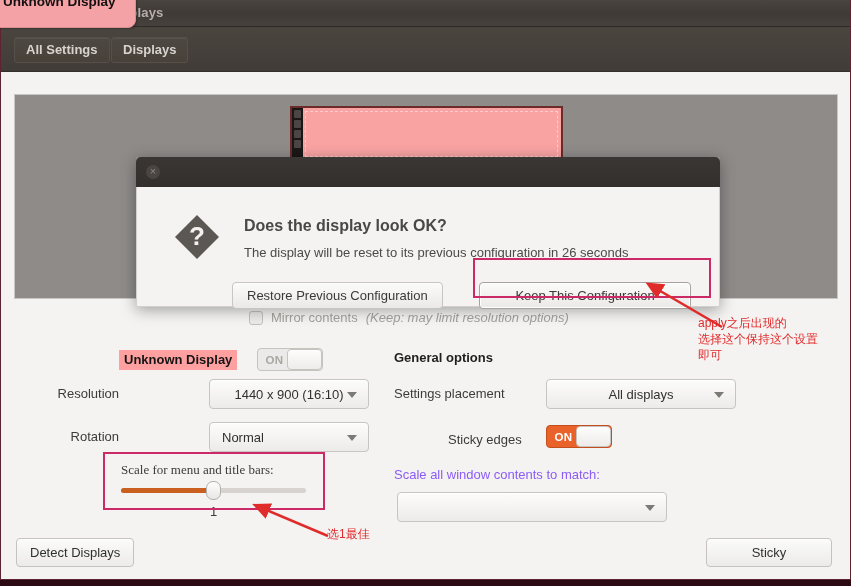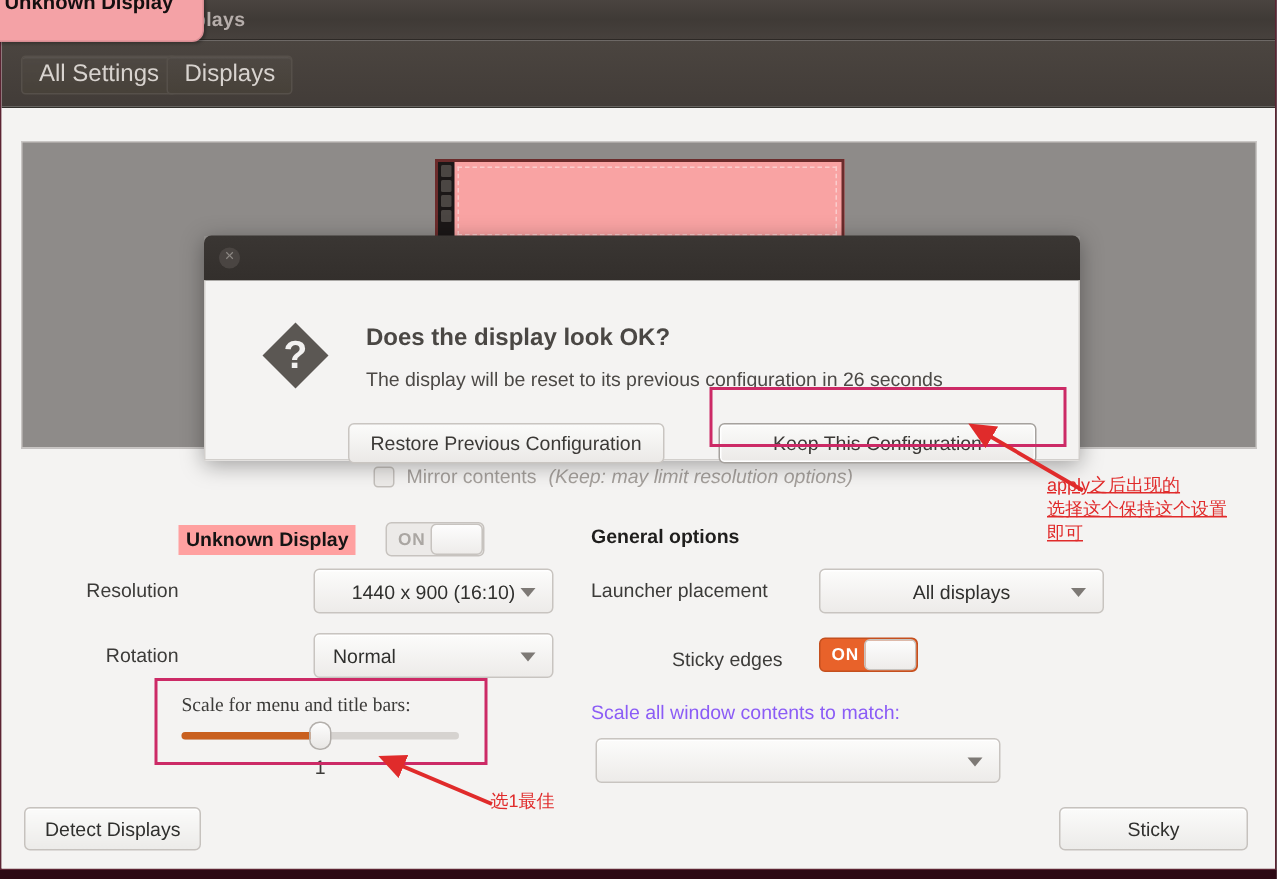--- a/index.html
+++ b/index.html
@@ -59,28 +59,29 @@
     width: 851px; height: 45px;
     background: linear-gradient(to bottom, #4b4540 0%, #423c38 100%);
     border-bottom: 1px solid #32302c;
   }
   .tb-btn {
     position: absolute;
     top: 10px;
     height: 26px;
     padding: 0 11px;
     line-height: 24px;
-    font-size: 16px;
+    font-size: 13px;
     color: #d8d3cf;
     background: linear-gradient(to bottom, #4e4843 0%, #474139 100%);
     border: 1px solid #56504a;
     border-radius: 3px;
     box-shadow: inset 0 1px 0 rgba(255,255,255,.06);
     cursor: pointer;
     white-space: nowrap;
+    font-weight: bold;
   }
   #tb-all-settings { left: 13px; }
   #tb-displays { left: 110px; }
 
   
   .content {
     position: absolute;
     left: 0; top: 72px;
     width: 851px; height: 508px;
     background: #f4f3f2;
@@ -313,21 +314,21 @@
   #anno-box-keep { left: 473px; top: 258px; width: 238px; height: 40px; }
   #anno-box-scale { left: 103px; top: 452px; width: 222px; height: 58px; }
 
   .anno-text {
     position: absolute;
     color: #e02b2b;
     font-size: 12px;
     line-height: 16px;
     white-space: pre;
   }
-  #anno-text-keep { left: 698px; top: 315px; text-decoration: underline; }
+  #anno-text-keep { left: 698px; top: 315px; }
   #anno-text-scale { left: 327px; top: 526px; font-size: 12px; }
 
   .anno-arrow { position: absolute; pointer-events: none; }
 
   
   .pink-tab {
     position: absolute;
     left: -10px; top: -10px;
     width: 146px; height: 38px;
     background: #f4a2a6;
@@ -423,21 +424,21 @@
             <div class="slider-fill"></div>
             <div class="slider-knob"></div>
           </div>
           <div class="slider-value">1</div>
         </div>
       </div>
 
       <div class="right-col">
         <div class="row lbl-bold" style="left:3px; top:8px; font-size:13px; display:block;">General options</div>
 
-        <div class="row" style="left:3px; top:44px; display:block; font-size:13px; color:#3c3b39;">Launcher placement</div>
+        <div class="row" style="left:3px; top:44px; display:block; font-size:13px; color:#3c3b39;">Settings placement</div>
         <div class="combo" style="position:absolute; left:155px; top:37px; width:190px;">
           <span>All displays</span>
           <span class="caret"></span>
         </div>
 
         <div class="row" style="left:57px; top:90px; display:block; font-size:13px; color:#3c3b39;">Sticky edges</div>
         <div class="row" style="left:155px; top:83px;">
           <div class="toggle active">
             <div class="tg-on">ON</div>
             <div class="tg-knob"></div>

